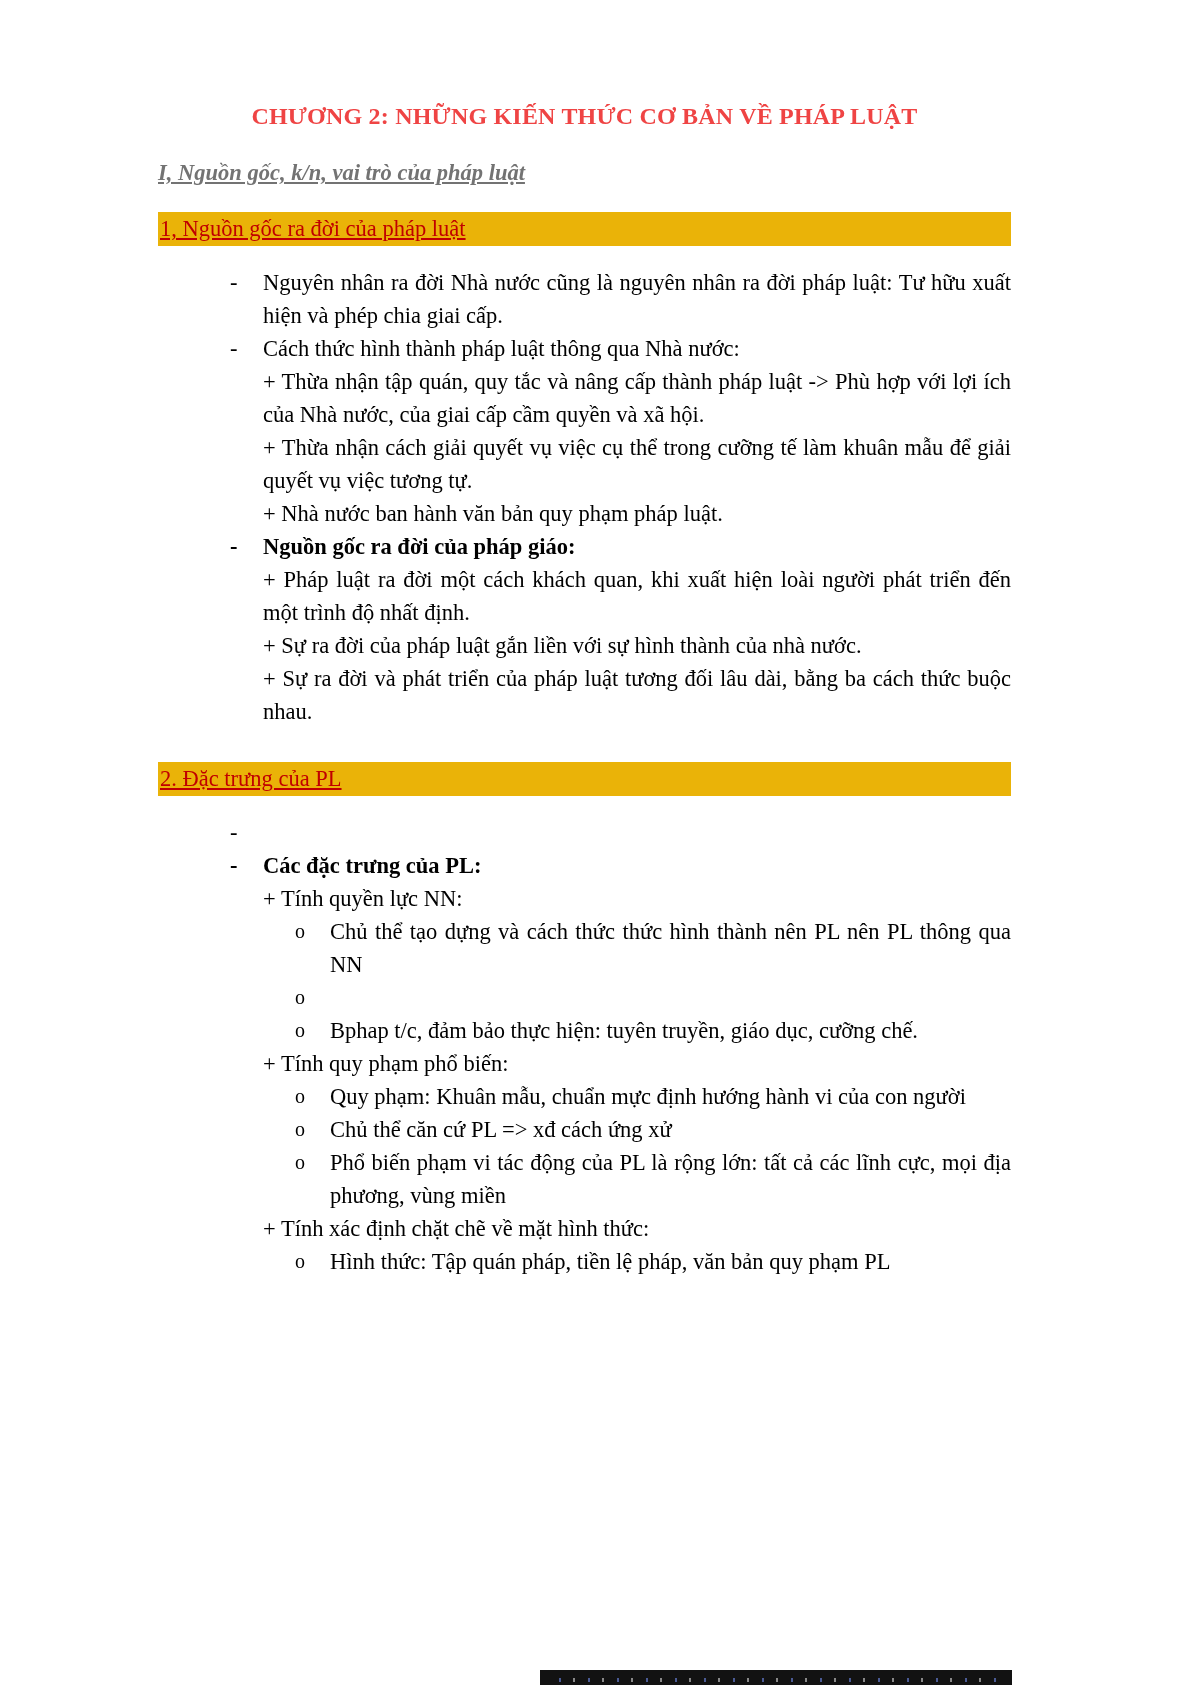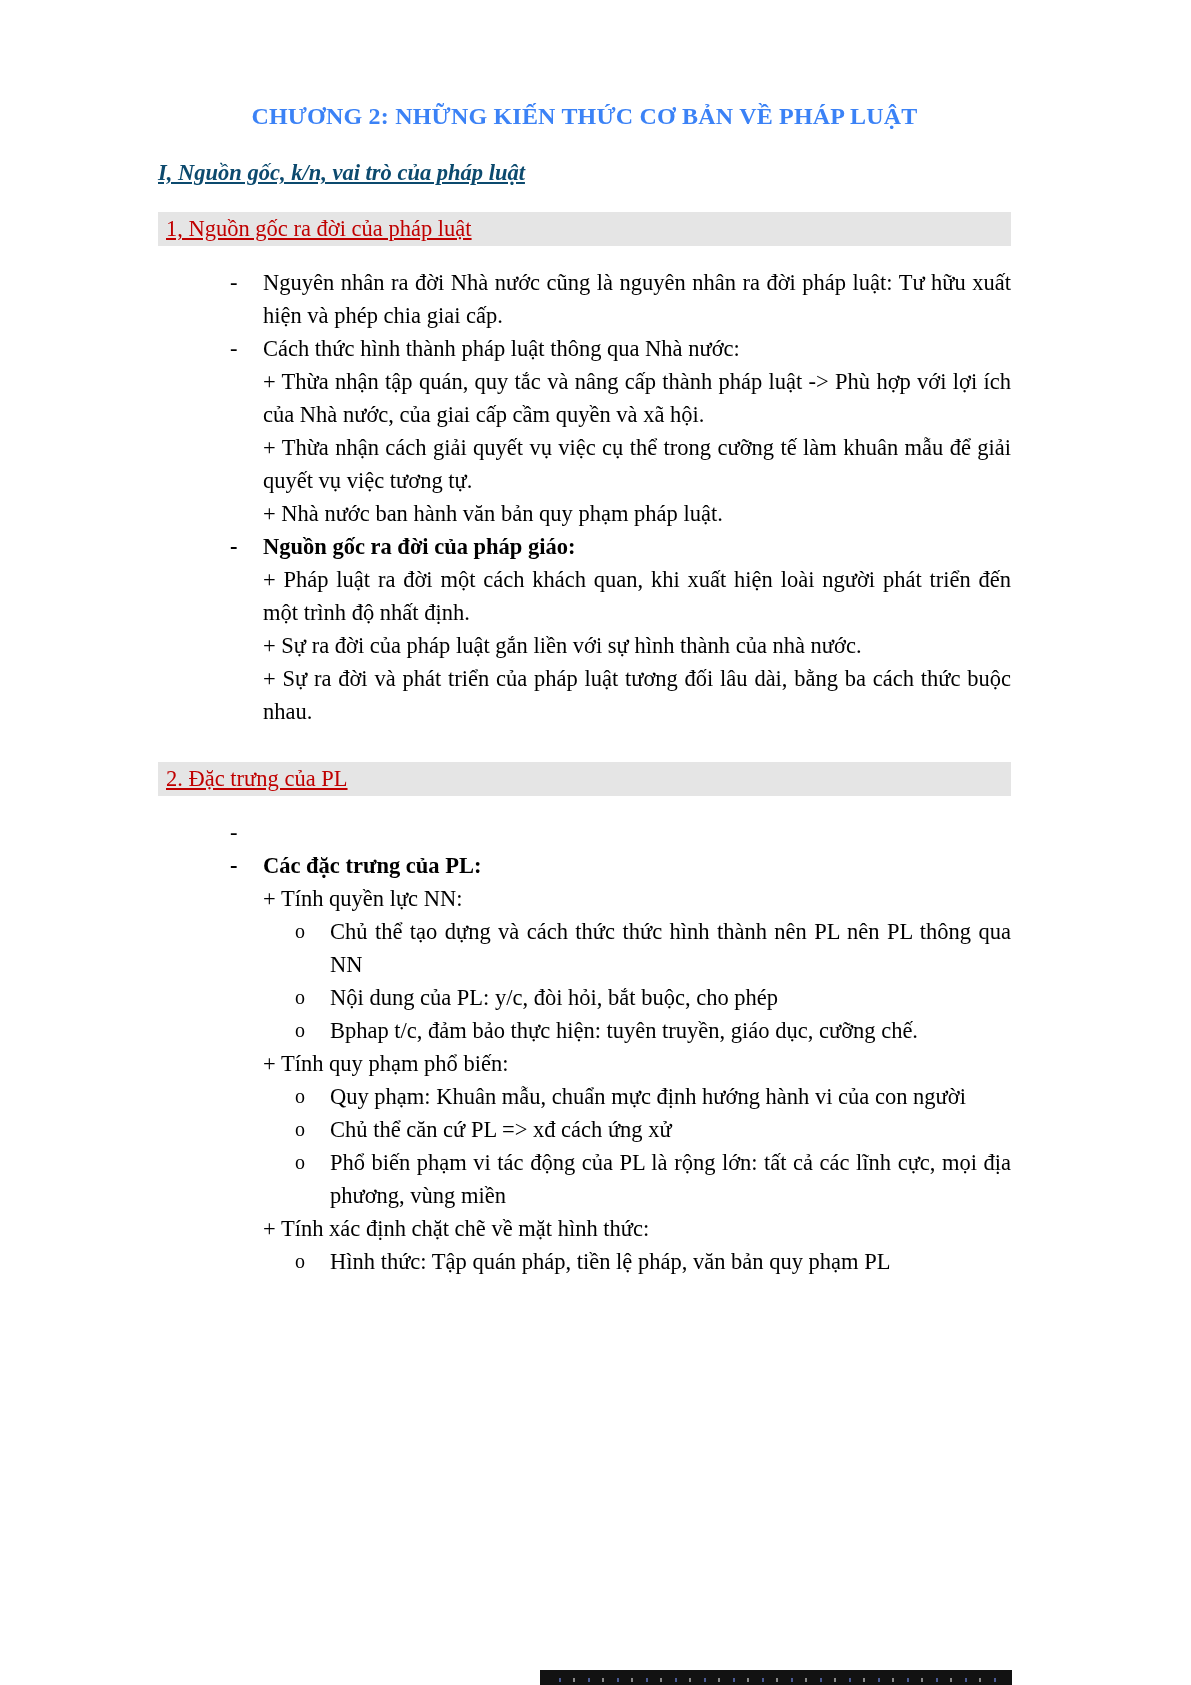--- a/index.html
+++ b/index.html
@@ -10,39 +10,39 @@
     color:#000000;
     position:relative;
     overflow:hidden;
   }
   .page {
     position:absolute; inset:0;
     padding:100px 180px 0 158px;
   }
   .title {
     text-align:center;
-    color:#3b82f6;
+    color:#ef4444;
     font-weight:bold;
     font-size:24px;
     line-height:32px;
     margin-bottom:26px;
     letter-spacing:.2px;
   }
   .subtitle {
-    color:#0c4a6e;
+    color:#737373;
     font-weight:bold;
     font-style:italic;
     font-size:22.5px;
     line-height:30px;
     text-decoration:underline;
     margin-bottom:24px;
   }
   .pink-heading {
-    background:#e5e5e5;
-    padding:4px 8px 5px 8px;
+    background:#eab308;
+    padding:4px 8px 5px 2px;
     margin-bottom:20px;
   }
   .pink-heading-text {
     color:#C00000;
     font-size:22.5px;
     line-height:25px;
     text-decoration:underline;
   }
   .list { margin-bottom:34px; }
   .para {
@@ -123,21 +123,20 @@
         </div>
         <div class="para plus">
           <span class="text">+ Tính quyền lực NN:</span>
         </div>
         <div class="para circle">
           <span class="marker">o</span>
           <span class="text">Chủ thể tạo dựng và cách thức thức hình thành nên PL nên PL thông qua NN</span>
         </div>
         <div class="para circle">
           <span class="marker">o</span>
-          <span class="text">Nội dung của PL: y/c, đòi hỏi, bắt buộc, cho phép</span>
         </div>
         <div class="para circle">
           <span class="marker">o</span>
           <span class="text">Bphap t/c, đảm bảo thực hiện: tuyên truyền, giáo dục, cưỡng chế.</span>
         </div>
         <div class="para plus">
           <span class="text">+ Tính quy phạm phổ biến:</span>
         </div>
         <div class="para circle">
           <span class="marker">o</span>

